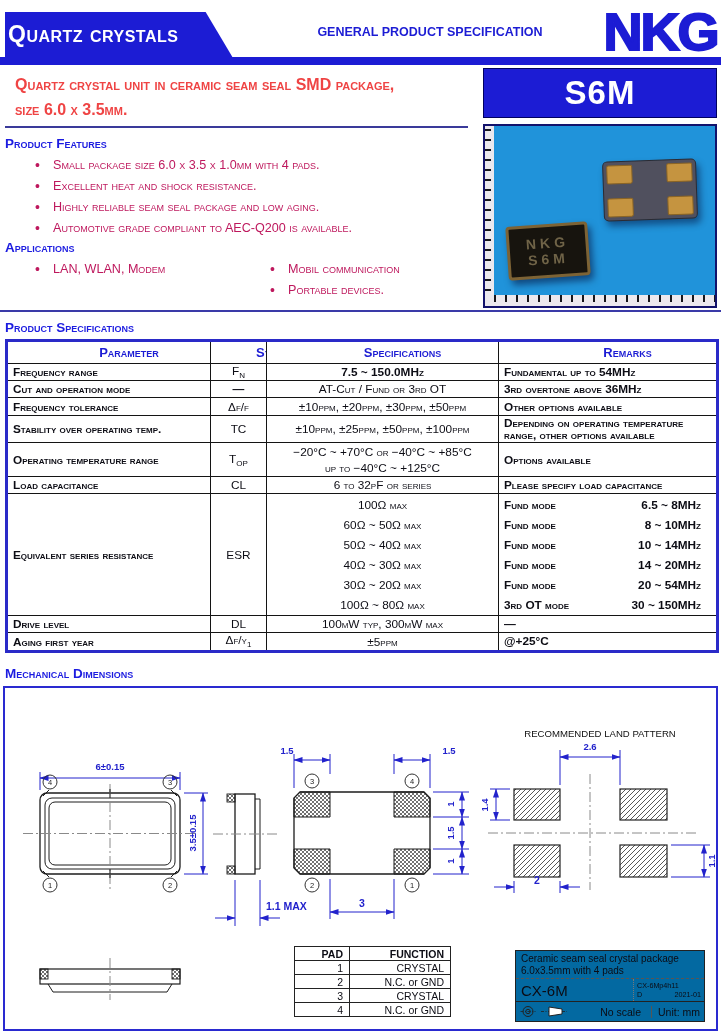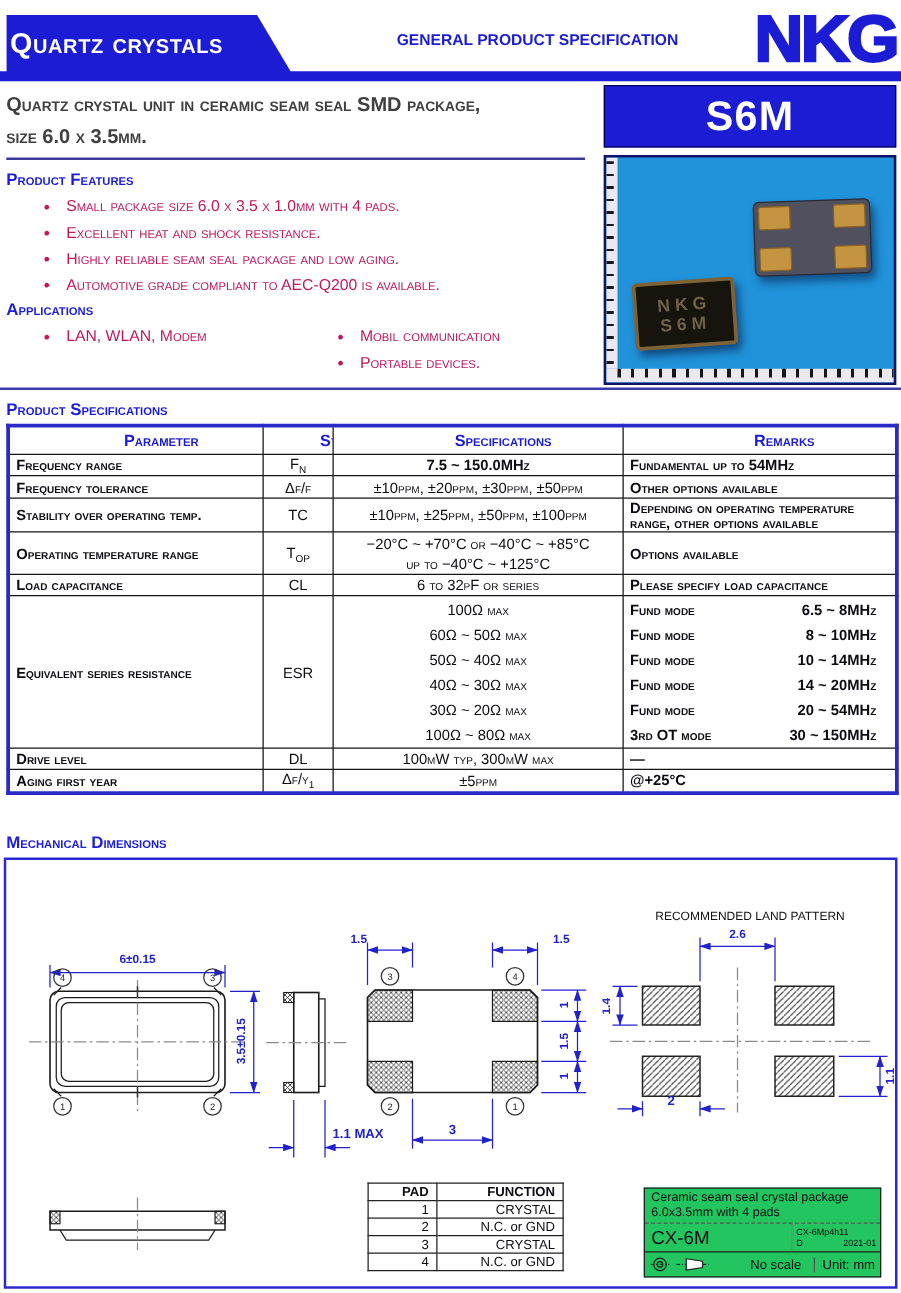--- a/index.html
+++ b/index.html
@@ -13,21 +13,21 @@
           clip-path:polygon(0 0,88% 0,100% 100%,0 100%);}
   .banner span{display:block;line-height:44px;padding-left:3px;color:#fff;
                font-weight:bold;font-size:23px;letter-spacing:.5px;}
   .doc-type{left:300px;top:25px;width:260px;text-align:center;color:#1c1cd4;
             font-weight:bold;font-size:12.5px;}
   .brand{right:3px;top:2px;font-weight:bold;font-size:52px;color:#1c1cd4;
          letter-spacing:-2px;-webkit-text-stroke:2px #1c1cd4;transform:scaleX(1.04);transform-origin:right top;}
   .blue-bar{left:0;top:57px;width:721px;height:8px;background:#1c1cd4;}
 
   
-  .doc-title{left:5px;top:72px;width:468px;font-weight:bold;font-size:16px;line-height:25px;color:#404040;}
+  .doc-title{left:15px;top:72px;width:468px;font-weight:bold;font-size:16px;line-height:25px;color:#ef4444;}
   .title-rule{left:5px;top:126px;width:463px;height:2px;background:#3a3a9a;}
   .model-box{left:483px;top:68px;width:234px;height:50px;background:#1c1cd4;border:1px solid #000060;box-sizing:border-box;}
   .model-box span{display:block;text-align:center;line-height:47px;color:#fff;font-weight:bold;font-size:33px;letter-spacing:1px;}
 
   
   .photo{left:483px;top:124px;width:234px;height:184px;background:#2093da;border:2px solid #12126b;box-sizing:border-box;overflow:hidden;}
   .ruler-v{position:absolute;left:0;top:0;bottom:11px;width:9px;background:#ebe8ee;}
   .ruler-v i{position:absolute;left:0;top:3px;bottom:0;width:6px;
              background:repeating-linear-gradient(to bottom,#15151c 0 2px,transparent 2px 10px);}
   .ruler-h{position:absolute;left:0;right:0;bottom:0;height:11px;background:#ebe8ee;}
@@ -72,21 +72,21 @@
 
   
   .draw-box{left:3px;top:686px;width:715px;height:345px;border:2px solid #2a2ad0;box-sizing:border-box;background:#fff;}
   .lp-title{left:500px;top:40px;width:190px;text-align:center;font-size:9.6px;color:#111;}
   .pad-fn{position:absolute;left:289px;top:258px;border-collapse:collapse;}
   .pad-fn td,.pad-fn th{border:1.5px solid #222;font-size:10.5px;height:13px;text-align:right;padding:0 6px;}
   .pad-fn th{font-weight:bold;}
   .pad-fn td:first-child,.pad-fn th:first-child{width:42px;}
   .pad-fn td:last-child,.pad-fn th:last-child{width:88px;}
 
-  .tblock{position:absolute;left:510px;top:262px;width:190px;border:1.5px solid #222;box-sizing:border-box;background:#22c55e;}
+  .tblock{position:absolute;left:510px;top:262px;width:190px;border:1.5px solid #222;box-sizing:border-box;background:#0369a1;}
   .tblock .desc{padding:2px 5px 1px;font-size:10px;line-height:12px;border-bottom:1px dashed #555;}
   .tblock .mid{display:flex;border-bottom:1px solid #222;}
   .tblock .pn{flex:1;font-size:15px;padding:3px 5px 2px;}
   .tblock .codes{width:64px;border-left:1px dotted #777;font-size:7.2px;line-height:9px;padding:2px 3px;}
   .tblock .codes .rev{display:flex;justify-content:space-between;}
   .tblock .foot{display:flex;align-items:center;font-size:10.5px;padding:2px 4px;gap:4px;}
   .tblock .foot .scale{margin-left:auto;}
   .tblock .foot .unit{border-left:1px solid #555;padding-left:6px;margin-left:6px;}
 
   svg text.dim{fill:#2222cc;font-weight:bold;font-size:9.5px;font-family:"Liberation Sans",sans-serif;}
@@ -163,20 +163,26 @@
     <th>Parameter</th>
     <th>Symbol</th>
     <th>Specifications</th>
     <th>Remarks</th>
   </tr>
   <tr class="h17">
     <td class="param">Frequency range</td>
     <td class="c"><span>F</span><sub class="sy">N</sub></td>
     <td class="c b">7.5 ~ 150.0MHz</td>
     <td class="rem">Fundamental up to 54MHz</td>
+  </tr>
+  <tr class="h17">
+    <td class="param">Cut and operation mode</td>
+    <td class="c b">—</td>
+    <td class="c">AT-Cut / Fund or 3rd OT</td>
+    <td class="rem">3rd overtone above 36MHz</td>
   </tr>
   <tr class="h18">
     <td class="param">Frequency tolerance</td>
     <td class="c">Δf/f</td>
     <td class="c">±10ppm, ±20ppm, ±30ppm, ±50ppm</td>
     <td class="rem">Other options available</td>
   </tr>
   <tr class="h27">
     <td class="param">Stability over operating temp.</td>
     <td class="c">TC</td>

